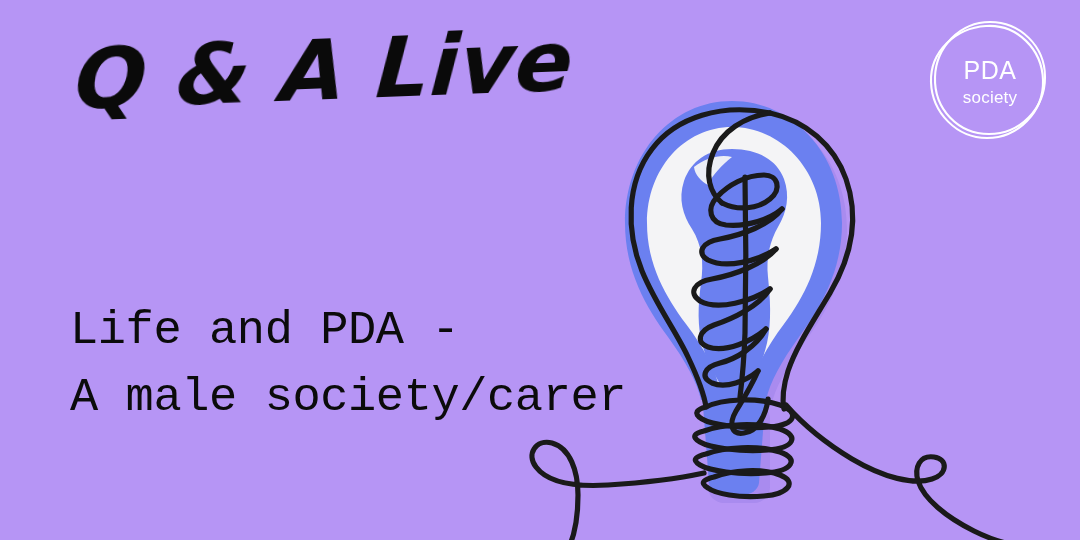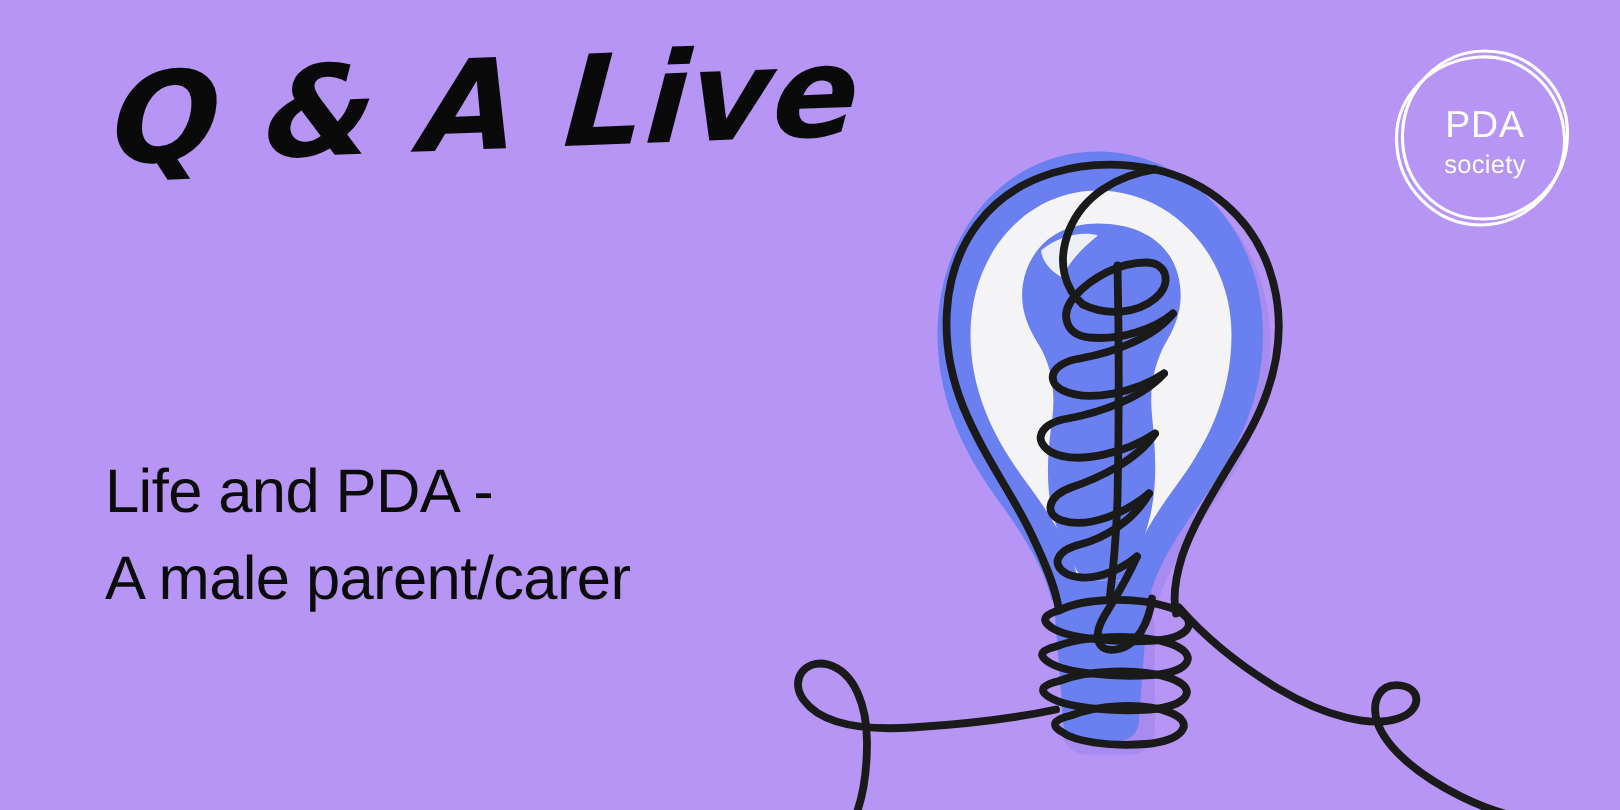--- a/index.html
+++ b/index.html
@@ -36,34 +36,34 @@
     transform:skewX(-6deg) rotate(-2.2deg);
     transform-origin:left top;
   }
 
   
   #subtitle {
     position:absolute;
     left:70px;
     top:298px;
     width:560px;
-    font-family:Liberation Sans, sans-serif;
-    font-size:41px;
+    font-family:Liberation Mono, monospace;
+    font-size:47px;
     font-weight:400;
     color:#0b0b0b;
     line-height:1.42;
     letter-spacing:-0.4px;
   }
   #subtitle .ln { display:block; white-space:nowrap; }
 
   
   #logo {
     position:absolute;
     left:920px;
-    top:20px;
+    top:8px;
     width:140px;
     height:140px;
   }
   #logo svg { display:block; width:140px; height:140px; }
   #logo .lg-main {
     font-family:"Liberation Sans", sans-serif;
     font-size:25px;
     font-weight:400;
     fill:#ffffff;
     letter-spacing:0.5px;
@@ -217,21 +217,21 @@
                  C 454,424 476,442 504,456
                  C 526,467 548,472 566,472"></path>
       </g>
     </svg>
   </div>
 
   <div id="headline">Q &amp; A Live</div>
 
   <div id="subtitle">
     <span class="ln">Life and PDA -</span>
-    <span class="ln">A male parent/carer</span>
+    <span class="ln">A male society/carer</span>
   </div>
 
   <div id="logo">
     <svg viewBox="0 0 140 140" xmlns="http://www.w3.org/2000/svg">
 
       <g fill="none" stroke="#ffffff" stroke-width="2.1" stroke-linecap="round">
         <path d="M70,14
                  C 100,14 125,38 125,69
                  C 125,101 100,126 69,126
                  C 38,126 14,101 15,69

